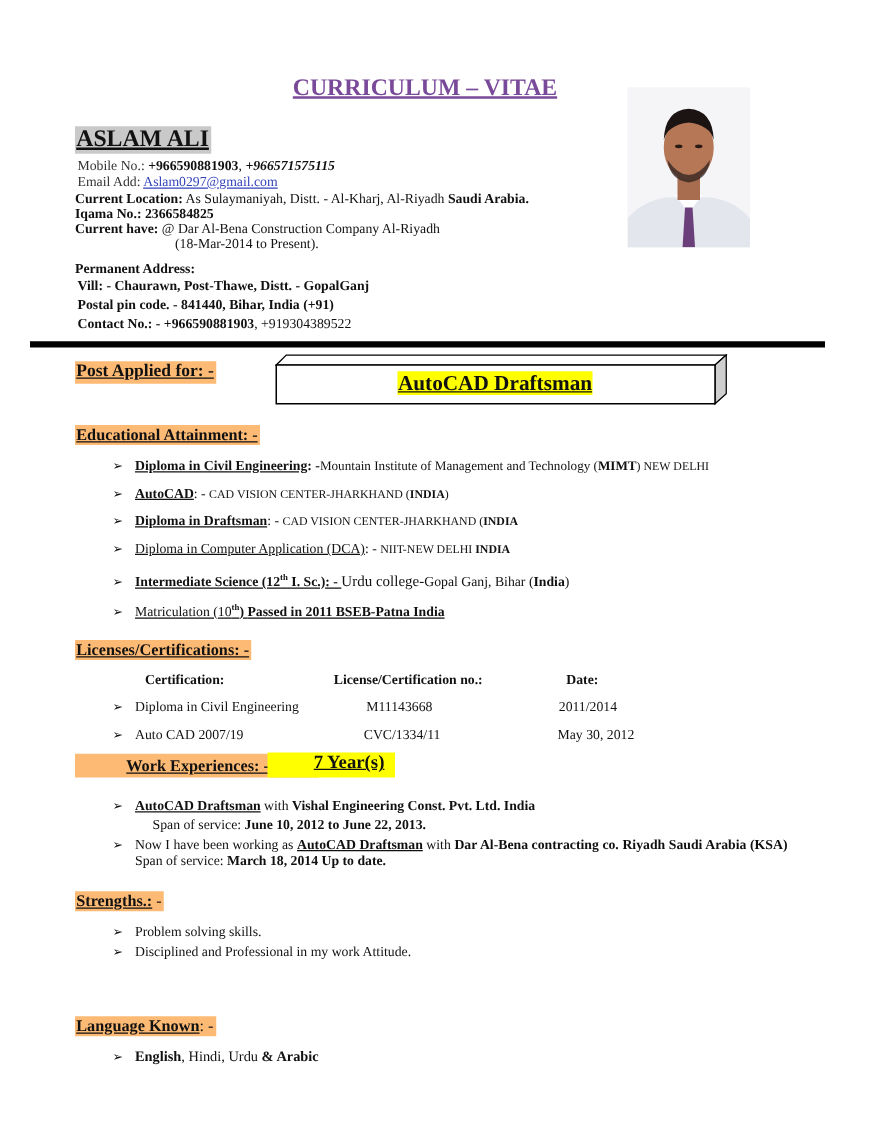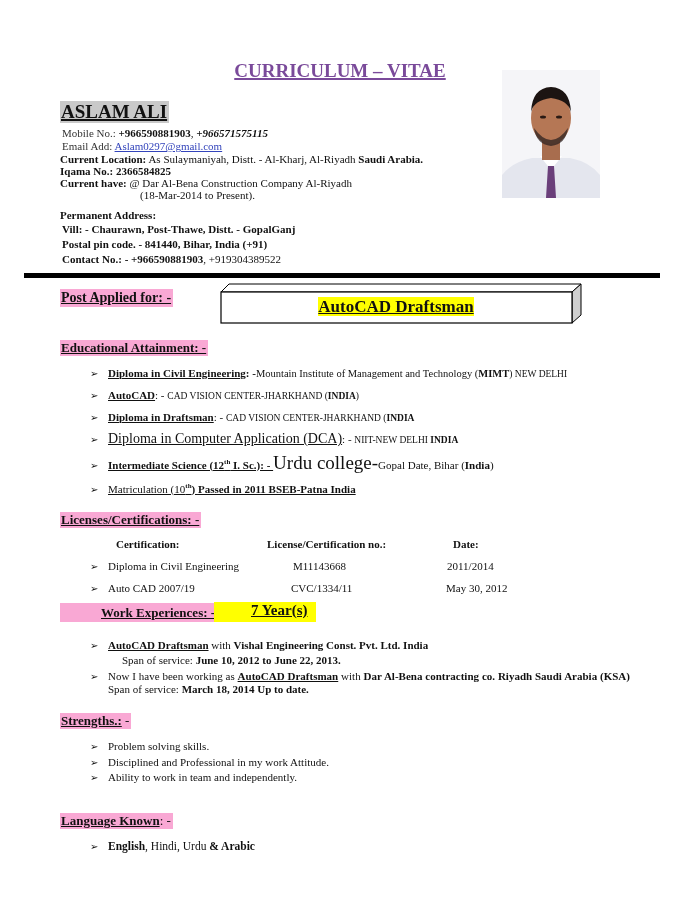--- a/index.html
+++ b/index.html
@@ -16,21 +16,21 @@
           text-decoration: underline; text-decoration-thickness: 2px; padding: 0 2px 0 1px; line-height: 22px; }
 
   .info { left: 62px; font-size: 11px; line-height: 13px; white-space: nowrap; }
   .info .lbl { color: #333; }
   .info a { color: #3344bb; text-decoration: underline; }
 
   #photo { left: 502px; top: 70px; width: 98px; height: 128px; background: #f4f4f6; overflow: hidden; }
 
   #rule { left: 24px; top: 273px; width: 636px; height: 5px; background: #000; }
 
-  .sec { left: 60px; font-size: 13px; font-weight: bold; background: #f9a8d4; padding: 0 2px 0 1px; line-height: 16px; }
+  .sec { left: 60px; font-size: 13px; font-weight: bold; background: #fdba74; padding: 0 2px 0 1px; line-height: 16px; }
   .sec .t { text-decoration: underline; }
 
   #post-box-wrap { left: 220px; top: 283px; width: 362px; height: 42px; }
   #post-title { font-size: 17px; font-weight: bold; background: #ffff00; text-decoration: underline; }
 
   .edu { left: 90px; font-size: 11px; white-space: nowrap; line-height: 14px; }
   .arrow { display: inline-block; width: 18px; font-size: 10px; }
   .small-caps { font-size: 9.5px; }
 
   .cert-h { font-size: 11px; font-weight: bold; }
@@ -112,24 +112,24 @@
 <div class="abs edu" style="top:366px;">
   <span class="arrow">➢</span><span class="b u">Diploma in Civil Engineering</span><span class="b">: -</span><span style="font-size:10.5px">Mountain Institute of Management and Technology (</span><span class="b" style="font-size:10.5px">MIMT</span><span class="small-caps">) NEW DELHI</span>
 </div>
 <div class="abs edu" style="top:388px;">
   <span class="arrow">➢</span><span class="b u">AutoCAD</span><span>: - </span><span class="small-caps">CAD VISION CENTER-JHARKHAND (</span><span class="b small-caps">INDIA</span><span class="small-caps">)</span>
 </div>
 <div class="abs edu" style="top:410px;">
   <span class="arrow">➢</span><span class="b u">Diploma in Draftsman</span><span>: - </span><span class="small-caps">CAD VISION CENTER-JHARKHAND (</span><span class="b small-caps">INDIA</span>
 </div>
 <div class="abs edu" style="top:432px;">
-  <span class="arrow">➢</span><span class="u" style="font-size:14px">Diploma in Computer Application (DCA)</span><span>: - </span><span class="small-caps">NIIT-NEW DELHI </span><span class="b small-caps">INDIA</span>
+  <span class="arrow">➢</span><span class="u" style="font-size:11px">Diploma in Computer Application (DCA)</span><span>: - </span><span class="small-caps">NIIT-NEW DELHI </span><span class="b small-caps">INDIA</span>
 </div>
 <div class="abs edu" style="top:455px;">
-  <span class="arrow">➢</span><span class="b u"><span>Intermediate Science (12</span><sup style="font-size:7px">th</sup><span> I. Sc.): - </span></span><span style="font-size:19px">Urdu college-</span><span>Gopal Date, Bihar (</span><span class="b">India</span><span>)</span>
+  <span class="arrow">➢</span><span class="b u"><span>Intermediate Science (12</span><sup style="font-size:7px">th</sup><span> I. Sc.): - </span></span><span style="font-size:12px">Urdu college-</span><span>Gopal Ganj, Bihar (</span><span class="b">India</span><span>)</span>
 </div>
 <div class="abs edu" style="top:479px;">
   <span class="arrow">➢</span><span class="u"><span>Matriculation (10</span><sup class="b" style="font-size:7px">th</sup><span class="b">) </span><span class="b">Passed in 2011 BSEB-Patna India</span></span>
 </div>
 
 <div class="abs sec" style="top:512px;">
   <span class="t">Licenses/Certifications: -</span>
 </div>
 <div class="abs cert-h" style="top:538px; left:116px;">Certification:</div>
 <div class="abs cert-h" style="top:538px; left:267px;">License/Certification no.:</div>
@@ -163,21 +163,20 @@
 <div class="abs work" style="top:670px; width:540px; text-align:justify; text-indent:-18px; padding-left:18px; box-sizing:border-box;">
   <span class="arrow" style="text-indent:0">➢</span><span>Now I have been working as </span><span class="b u">AutoCAD Draftsman</span><span> with </span><span class="b">Dar Al-Bena contracting co. Riyadh Saudi Arabia</span><span class="b"> (KSA) </span><span>Span of service: </span><span class="b">March 18, 2014 Up to date.</span>
 </div>
 
 <div class="abs sec" style="top:713px;">
   <span class="t">Strengths.:</span><span style="font-weight:normal"> -</span>
 </div>
 <div class="abs list" style="top:739px;">
   <div><span class="arrow">➢</span><span>Problem solving skills.</span></div>
   <div><span class="arrow">➢</span><span>Disciplined and Professional in my work Attitude.</span></div>
-  <div><span class="arrow">➢</span><span>Ability to work in team and independently.</span></div>
 </div>
 
 <div class="abs sec" style="top:813px;">
   <span class="t">Language Known</span><span style="font-weight:normal">: -</span>
 </div>
 <div class="abs list" style="top:839px; font-size:11.5px;">
   <span class="arrow">➢</span><span class="b">English</span><span>, Hindi, Urdu </span><span class="b">&amp; Arabic</span>
 </div>
 
 </body></html>

